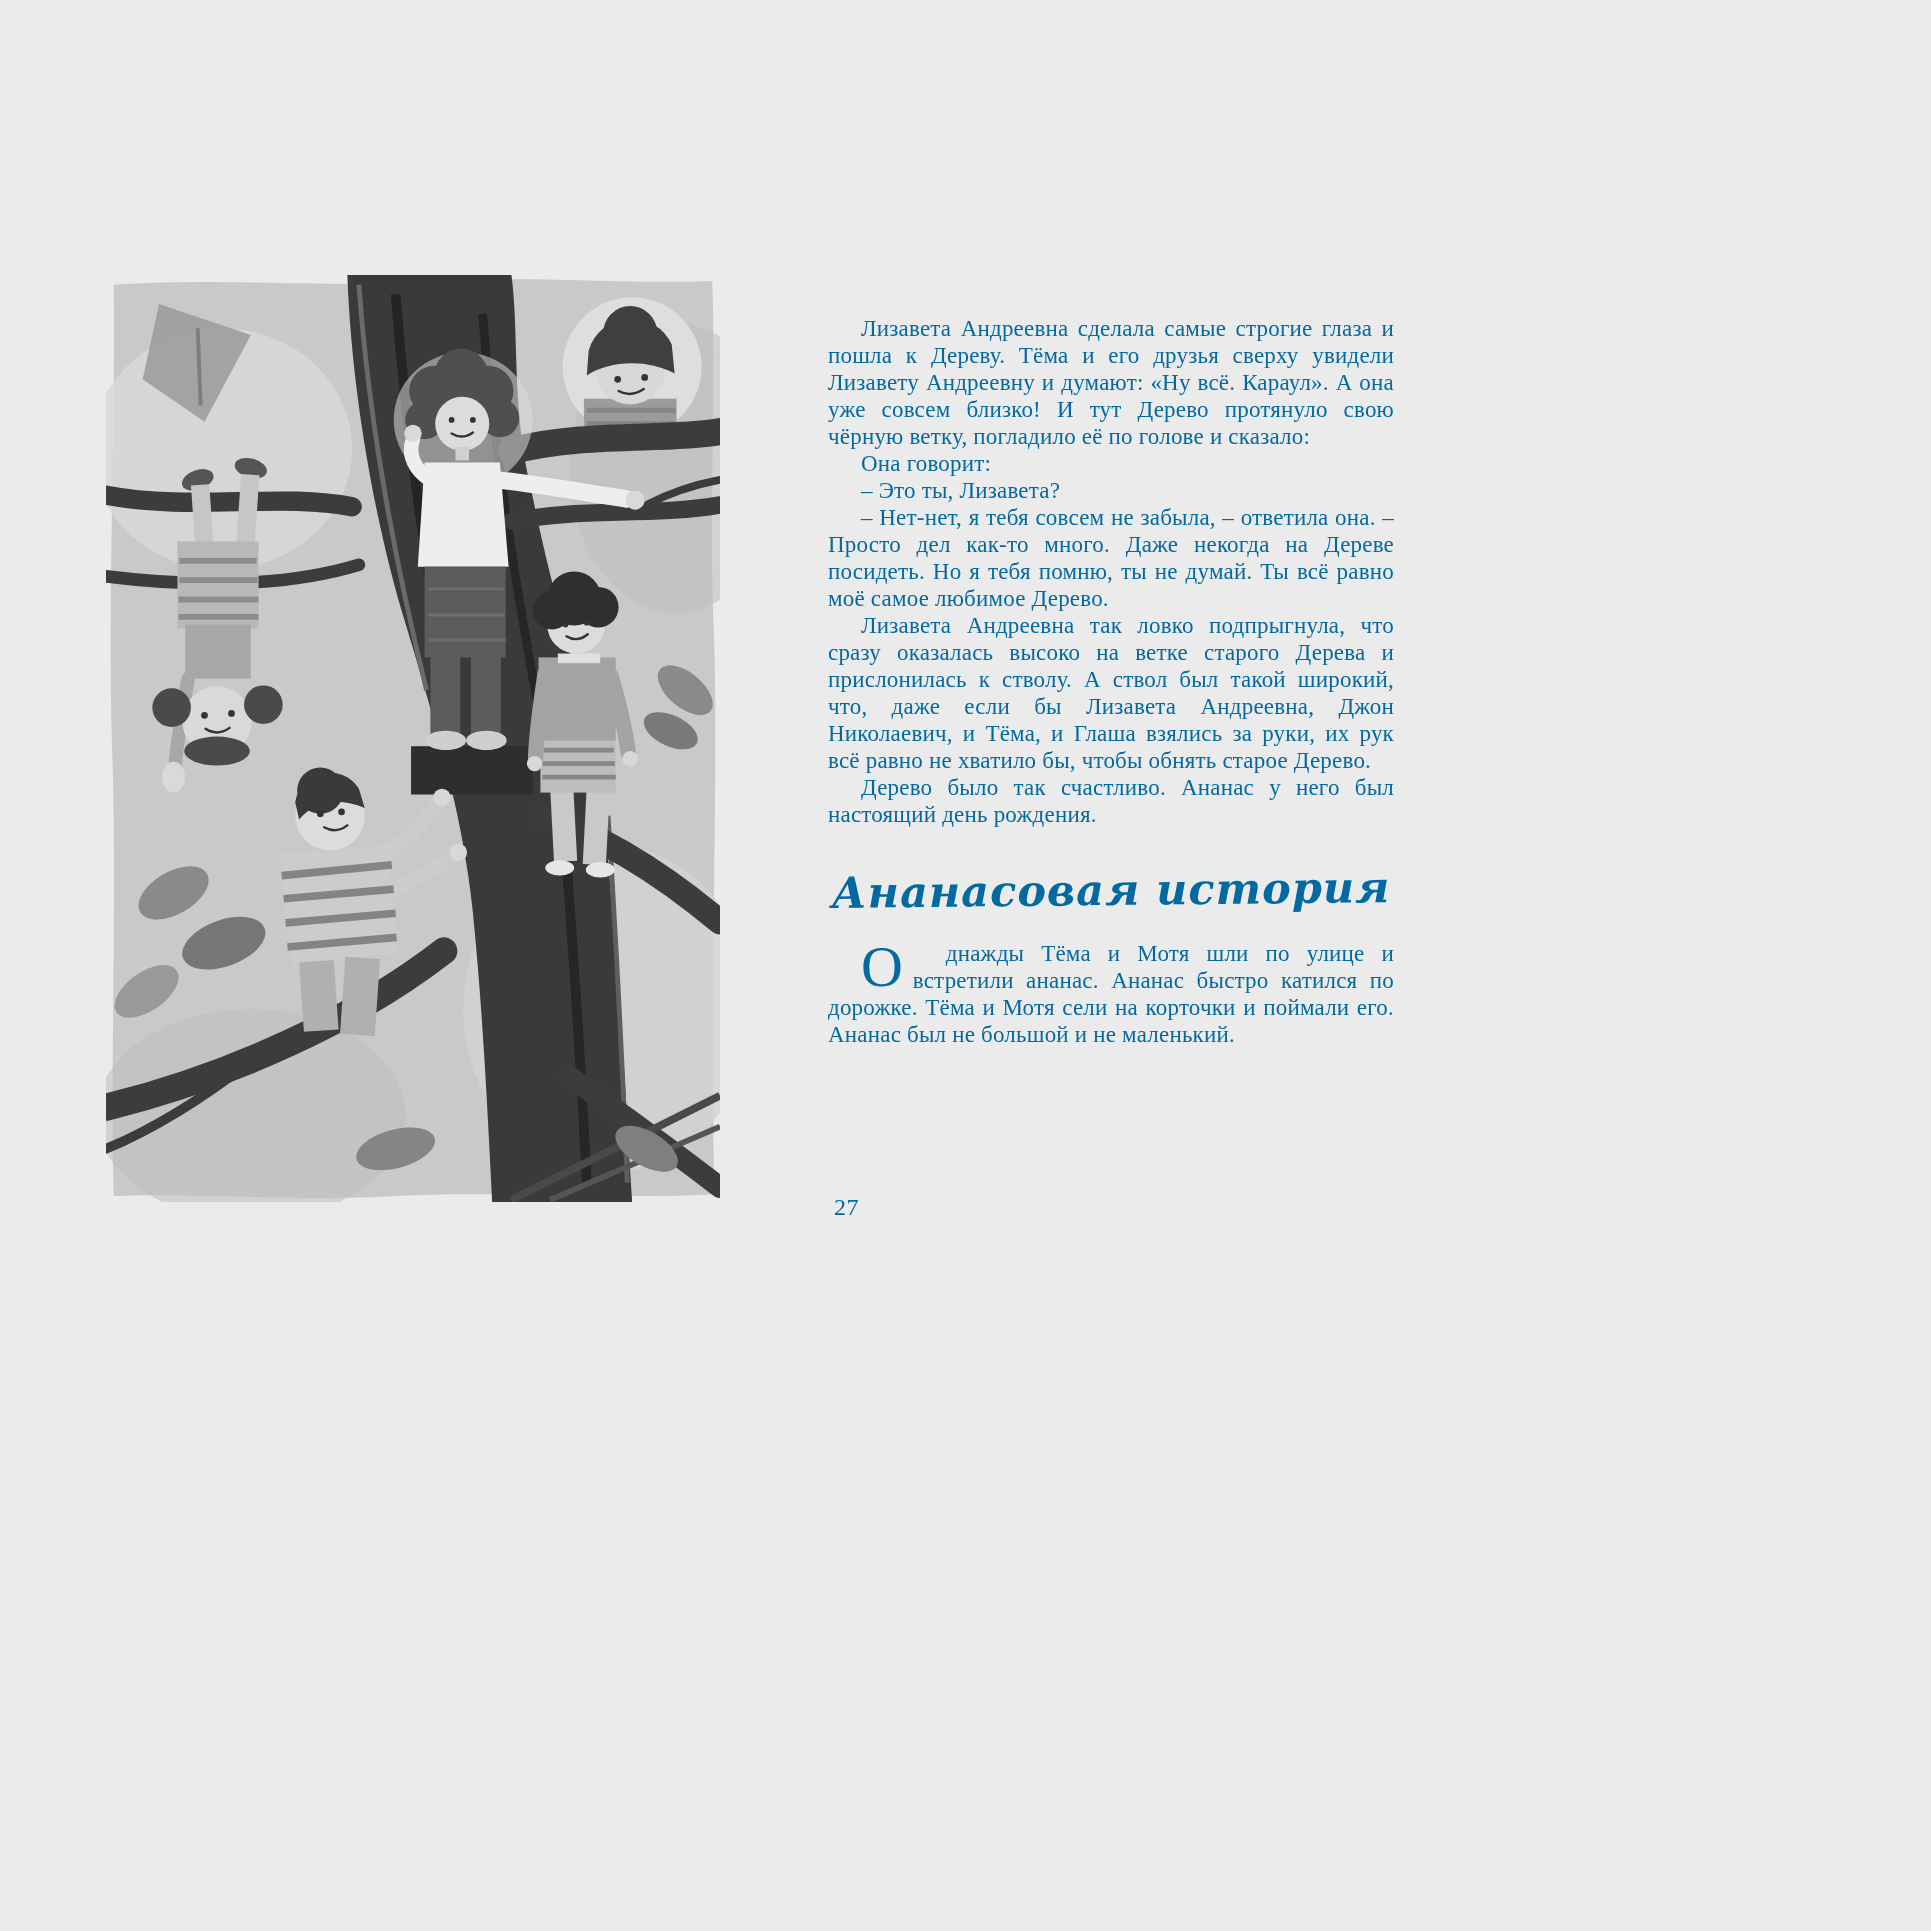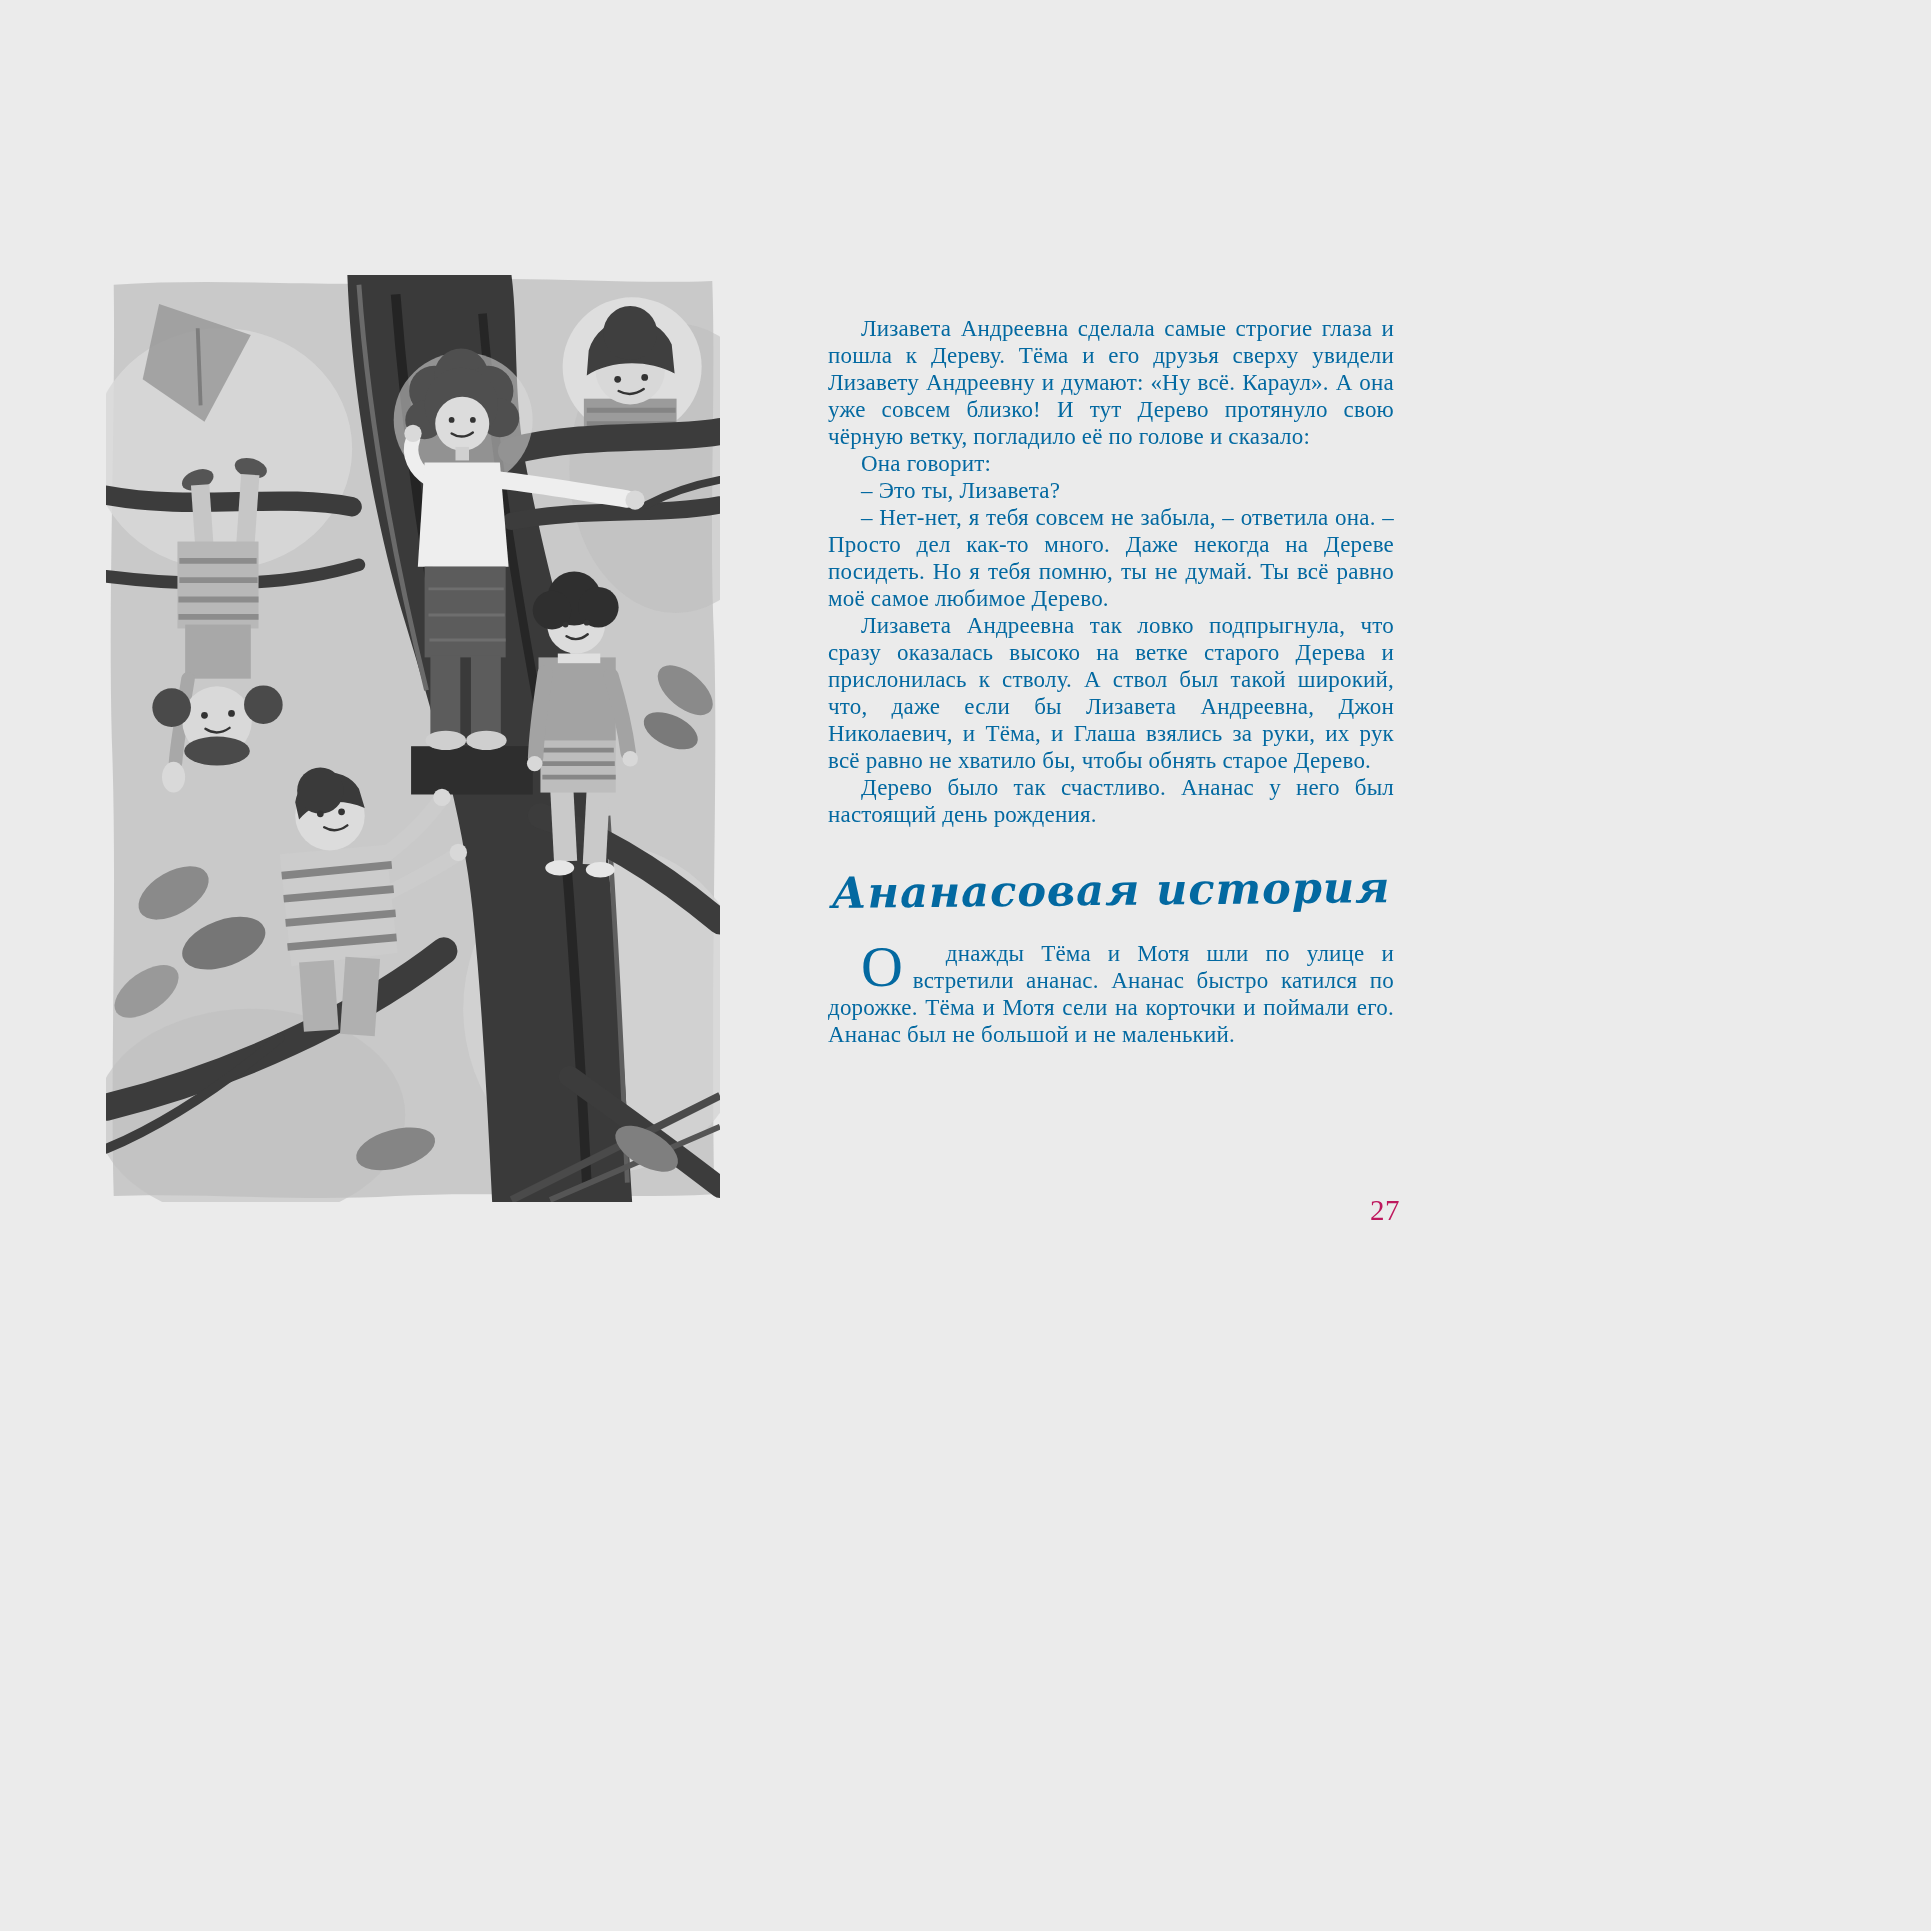--- a/index.html
+++ b/index.html
@@ -33,21 +33,21 @@
   }
   .dropcap-para { text-indent:0; }
   .dropcap {
     float:left;
     font-size:58px; line-height:48px;
     padding:2.9px 9.7px 0 0;
     font-weight:400;
   }
   .page-number {
     position:absolute; left:834px; top:1194px; width:566px;
-    text-align:right; font-size:29px; color:#be185d;
+    text-align:left; font-size:24px; color:#0369a1;
     letter-spacing:0.5px;
   }
 </style>
 </head>
 <body>
 
 <div class="canvas">
 
   <div class="illustration" role="img" aria-label="Grayscale watercolor drawing of five children climbing and playing on a big old dark tree: a girl hanging upside down on the left, a girl in a white t-shirt standing on the trunk, a boy peeking from the top right, a boy sitting on a right branch, and a boy in a striped shirt climbing from below">
     <svg viewBox="0 0 636 960">

